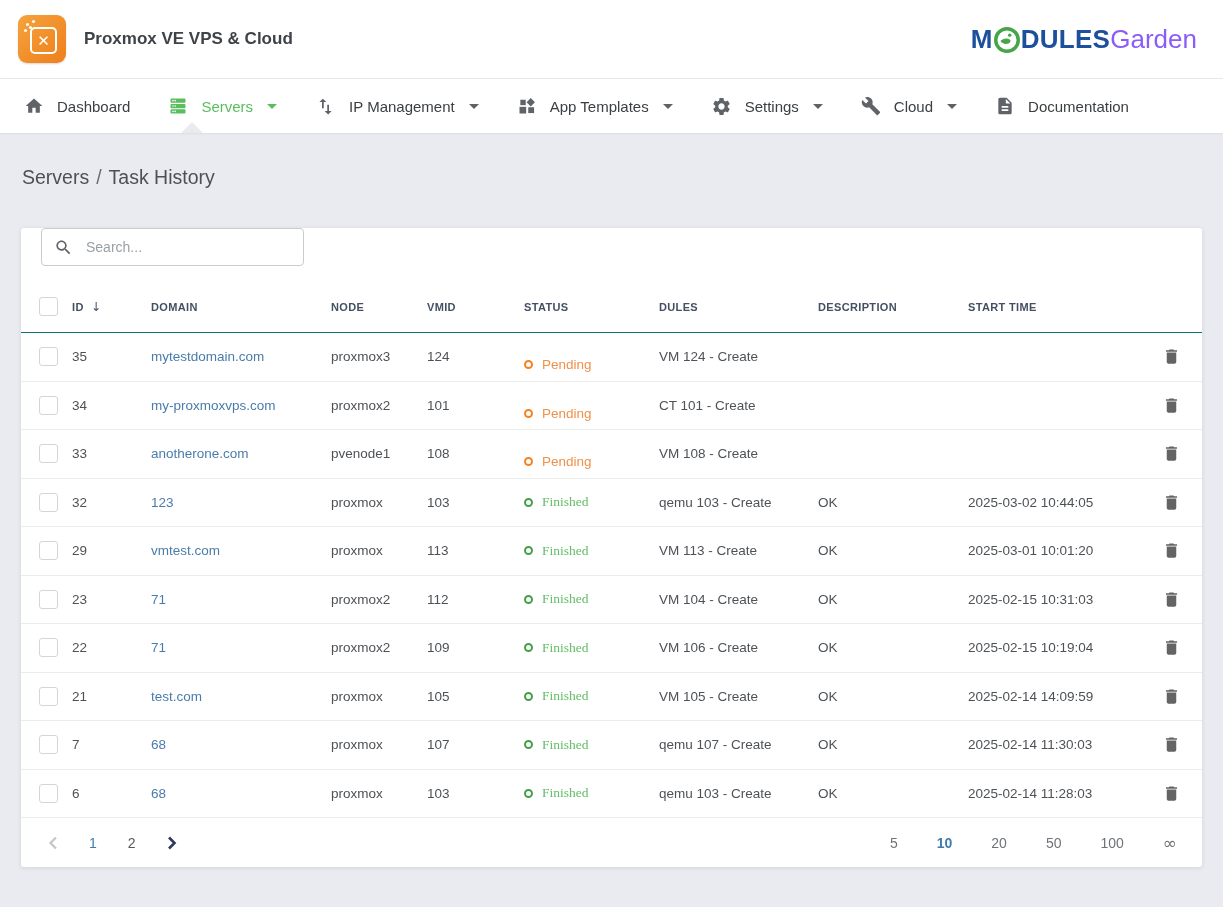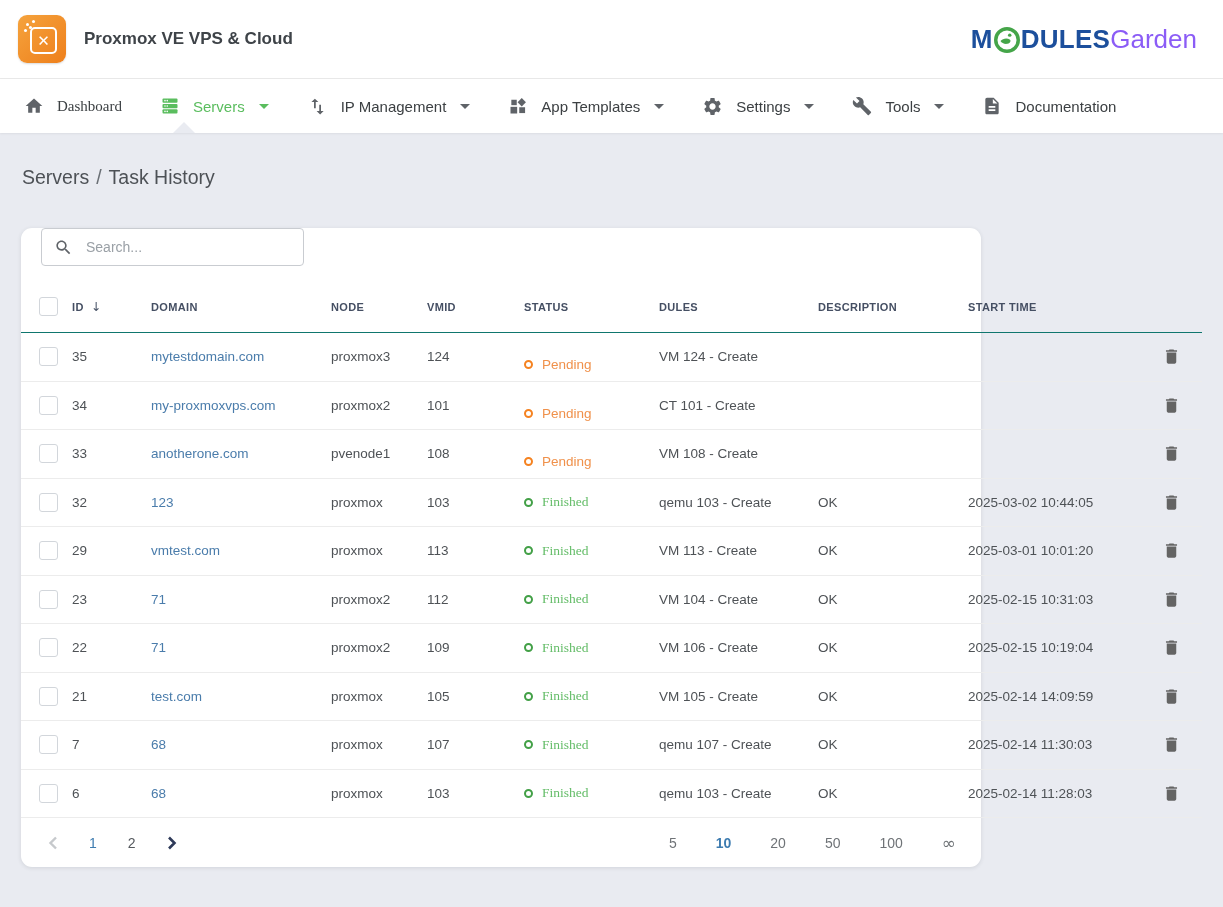--- a/index.html
+++ b/index.html
@@ -38,41 +38,41 @@
   
   .nav {
     height:54px; background:#fff; position:relative;
     display:flex; align-items:stretch; padding-left:24px;
     box-shadow:0 1px 2px rgba(0,0,0,.06);
   }
   .nav-item {
     display:flex; align-items:center; gap:13px; padding:0 19px;
     font-size:15px; color:#3c4043; cursor:pointer; position:relative;
   }
-  .nav-item:first-child { padding-left:0;font-family:Liberation Serif, serif; }
+  .nav-item:first-child { padding-left:0; }
   .nav-item svg { fill:#5f6368; flex:none; }
   .nav-item.active { color:#5abd5e; }
   .nav-item.active svg { fill:#5abd5e; }
   .caret {
     width:0; height:0; margin-left:1px;
     border-left:5px solid transparent; border-right:5px solid transparent;
     border-top:5.5px solid #5f6368;
   }
   .nav-item.active .caret { border-top-color:#5abd5e; }
   .notch {
     position:absolute; bottom:0; left:32px; width:0; height:0;
     border-left:11px solid transparent; border-right:11px solid transparent;
     border-bottom:11px solid #e9ebf1;
   }
   
   .breadcrumb { margin:33px 0 0 22px; font-size:19.5px; font-weight:500; color:#4d5156; }
   .breadcrumb .sep { margin:0 7px; color:#6a6f75; font-weight:400; }
   
   .card {
-    margin:39px 21px 0; width:960px; background:#fff; border-radius:11px;
+    margin:39px 21px 0; width:1181px; background:#fff; border-radius:3px;
     box-shadow:0 1px 4px rgba(40,50,60,.12);
   }
   .search-wrap {
     margin:19px 0 0 20px; width:263px; height:38px;
     border:1px solid #c9ccd1; border-radius:4px;
     display:flex; align-items:center; gap:11px; padding:0 10px 0 12px;
   }
   .search-wrap svg { fill:#5f6368; flex:none; }
   .search-input { border:none; outline:none; flex:1; font-size:14px; color:#444; font-family:inherit; background:transparent; }
   .search-input::placeholder { color:#9aa0a6; }
@@ -175,21 +175,21 @@
     <svg width="21" height="21" viewBox="0 0 24 24">
         <path d="M19.14 12.94c.04-.3.06-.61.06-.94 0-.32-.02-.64-.07-.94l2.03-1.58c.18-.14.23-.41.12-.61l-1.92-3.32c-.12-.22-.37-.29-.59-.22l-2.39.96c-.5-.38-1.03-.7-1.62-.94l-.36-2.54c-.04-.24-.24-.41-.48-.41h-3.84c-.24 0-.43.17-.47.41l-.36 2.54c-.59.24-1.13.57-1.62.94l-2.39-.96c-.22-.08-.47 0-.59.22L2.74 8.87c-.12.21-.08.47.12.61l2.03 1.58c-.05.3-.09.63-.09.94s.02.64.07.94l-2.03 1.58c-.18.14-.23.41-.12.61l1.92 3.32c.12.22.37.29.59.22l2.39-.96c.5.38 1.03.7 1.62.94l.36 2.54c.05.24.24.41.48.41h3.84c.24 0 .44-.17.47-.41l.36-2.54c.59-.24 1.13-.56 1.62-.94l2.39.96c.22.08.47 0 .59-.22l1.92-3.32c.12-.22.07-.47-.12-.61l-2.01-1.58zM12 15.6c-1.98 0-3.6-1.62-3.6-3.6s1.62-3.6 3.6-3.6 3.6 1.62 3.6 3.6-1.62 3.6-3.6 3.6z"></path>
       </svg>
     <span>Settings</span>
     <span class="caret"></span>
   </div>
   <div class="nav-item">
     <svg width="20" height="20" viewBox="0 0 24 24">
         <path d="M22.7 19l-9.1-9.1c.9-2.3.4-5-1.5-6.9-2-2-5-2.4-7.4-1.3L9 6 6 9 1.6 4.7C.4 7.1.9 10.1 2.9 12.1c1.9 1.9 4.6 2.4 6.9 1.5l9.1 9.1c.4.4 1 .4 1.4 0l2.3-2.3c.5-.4.5-1.1.1-1.4z"></path>
       </svg>
-    <span>Tools</span>
+    <span>Cloud</span>
     <span class="caret"></span>
   </div>
   <div class="nav-item">
     <svg width="20" height="20" viewBox="0 0 24 24">
         <path d="M14 2H6c-1.1 0-2 .9-2 2v16c0 1.1.9 2 2 2h12c1.1 0 2-.9 2-2V8l-6-6zm2 16H8v-2h8v2zm0-4H8v-2h8v2zm-3-5V3.5L18.5 9H13z"></path>
       </svg>
     <span>Documentation</span>
   </div>
 </div>
 

